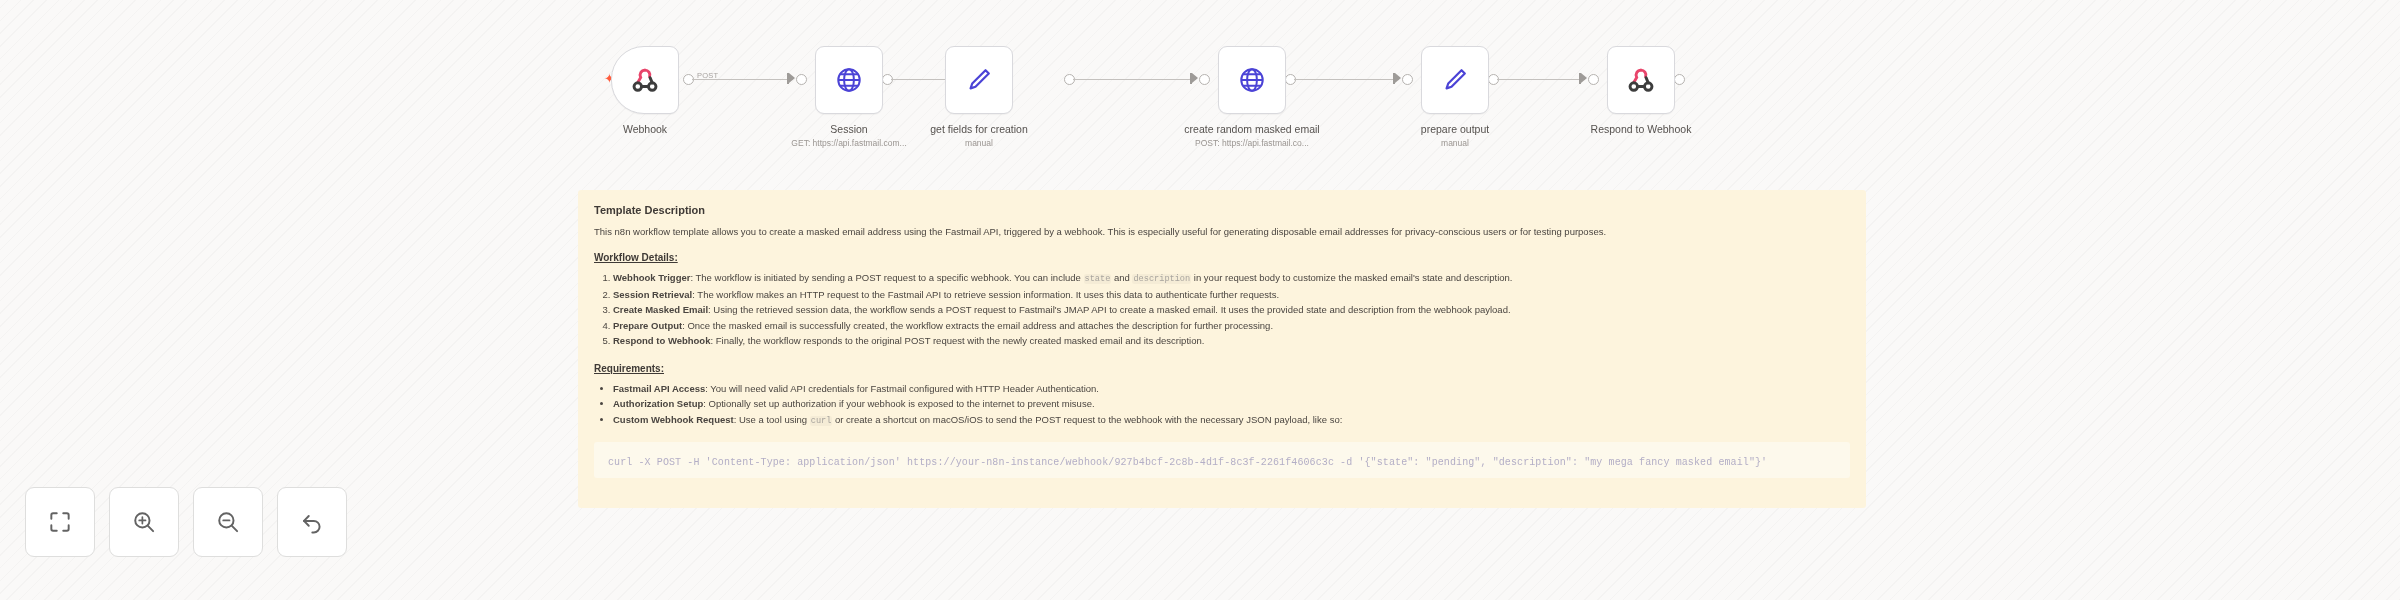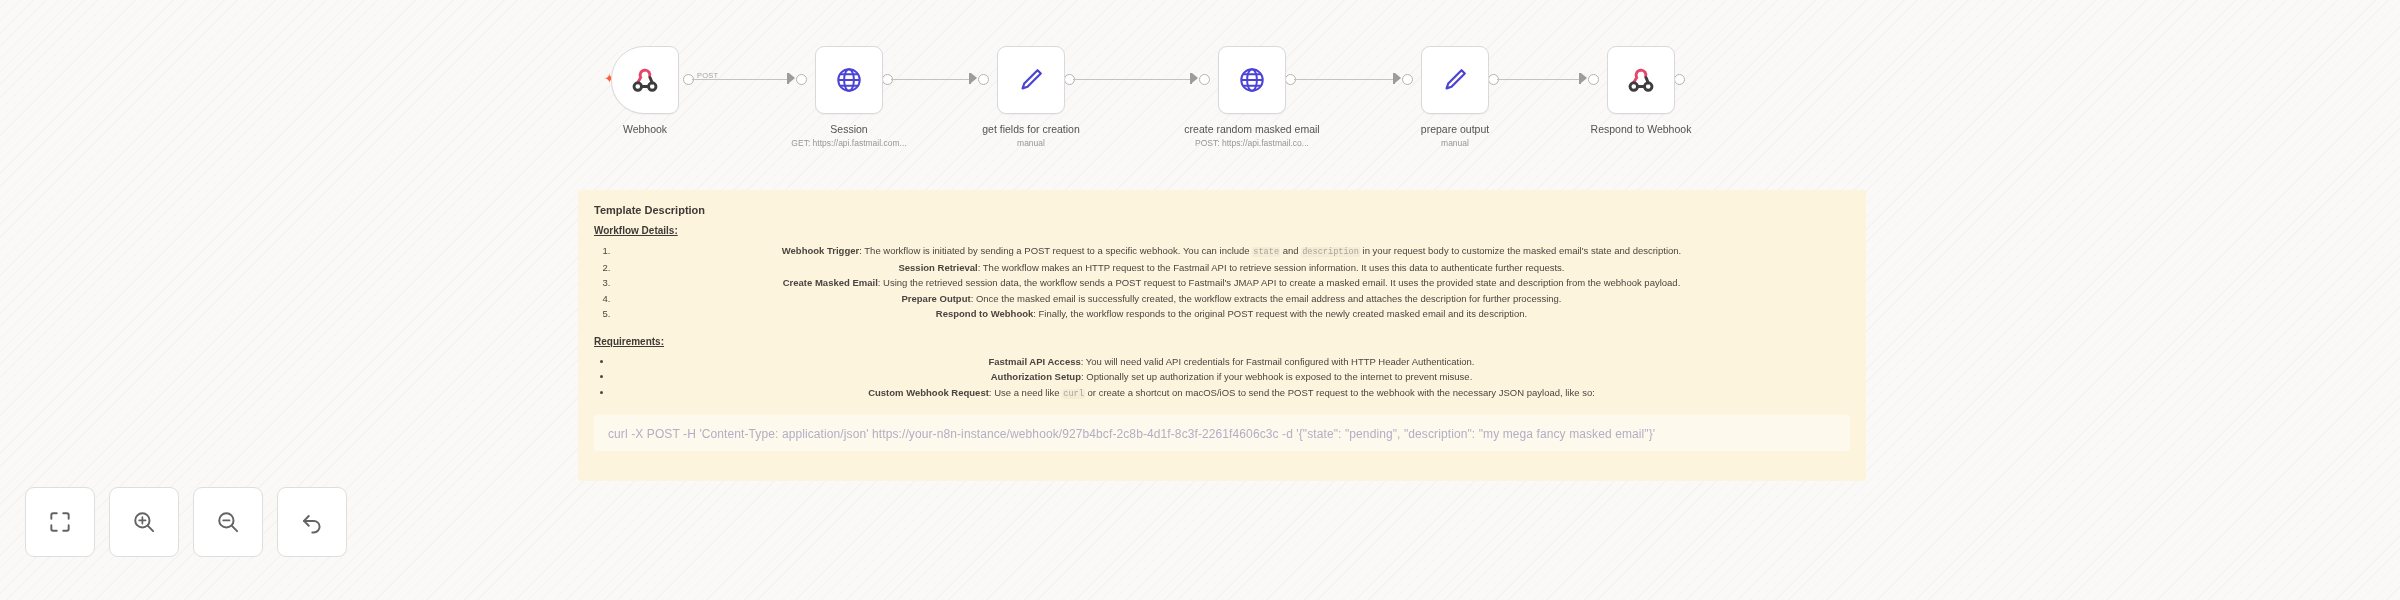--- a/index.html
+++ b/index.html
@@ -153,21 +153,20 @@
   .sec-head {
     font-size: 10px;
     font-weight: bold;
     margin: 0 0 6px 0;
     color: #3f3a36;
     text-decoration: underline;
   }
   ol.details, ul.reqs {
     margin: 8px 0 14px 0;
     padding-left: 19px;
-    text-align: center;
   }
   ol.details li, ul.reqs li {
     font-size: 9.5px;
     line-height: 14.5px;
     margin-bottom: 1px;
     color: #4a4540;
   }
   ul.reqs { list-style: disc; }
   .b { font-weight: bold; }
   code.inline {
@@ -180,22 +179,22 @@
   }
   .code-block {
     background: #fdf9ec;
     border-radius: 3px;
     padding: 9px 14px;
     margin: 4px 0 14px 0;
     overflow: hidden;
     white-space: nowrap;
   }
   .code-block code {
-    font-family: Liberation Sans, sans-serif;
-    font-size: 12px;
+    font-family: Liberation Mono, monospace;
+    font-size: 10px;
     color: #b3aec6;
     letter-spacing: .1px;
     text-align: right;
   }
   .desc-foot {
     font-size: 9.5px;
     line-height: 13px;
     margin: 0;
     color: #4a4540;
   }
@@ -282,21 +281,21 @@
       <svg width="28" height="28" viewBox="0 0 24 24">
         <circle cx="12" cy="12" r="9.2" fill="none" stroke="#4b43d6" stroke-width="1.7"></circle>
         <ellipse cx="12" cy="12" rx="4.2" ry="9.2" fill="none" stroke="#4b43d6" stroke-width="1.7"></ellipse>
         <path d="M2.9 12h18.2M4.2 7h15.6M4.2 17h15.6" fill="none" stroke="#4b43d6" stroke-width="1.7"></path>
       </svg>
     </div>
     <div class="node-label">Session</div>
     <div class="node-sub">GET: https://api.fastmail.com...</div>
   </div>
 
-  <div class="node-wrap" style="left:998px;">
+  <div class="node-wrap" style="left:946px;">
     <div class="node-box">
       <svg width="28" height="28" viewBox="0 0 24 24">
         <path d="M17.6 3.6l2.8 2.8L9 17.8l-4.2 1.4L6.2 15z" fill="none" stroke="#4b43d6" stroke-width="1.9" stroke-linejoin="round"></path>
       </svg>
     </div>
     <div class="node-label">get fields for creation</div>
     <div class="node-sub">manual</div>
   </div>
 
   <div class="node-wrap" style="left:1219px;">
@@ -334,20 +333,21 @@
     </div>
     <div class="node-label">Respond to Webhook</div>
   </div>
 
 </div>
 
 <div class="desc-panel">
 
   <p class="desc-title">Template Description</p>
 
+  <p class="desc-para">This n8n workflow template allows you to create a masked email address using the Fastmail API, triggered by a webhook. This is especially useful for generating disposable email addresses for privacy-conscious users or for testing purposes.</p>
 
   <p class="sec-head">Workflow Details:</p>
 
   <ol class="details">
     <li>
       <span class="b">Webhook Trigger</span><span>: The workflow is initiated by sending a POST request to a specific webhook. You can include </span><code class="inline">state</code><span> and </span><code class="inline">description</code><span> in your request body to customize the masked email's state and description.</span>
     </li>
     <li>
       <span class="b">Session Retrieval</span><span>: The workflow makes an HTTP request to the Fastmail API to retrieve session information. It uses this data to authenticate further requests.</span>
     </li>
@@ -365,21 +365,21 @@
   <p class="sec-head">Requirements:</p>
 
   <ul class="reqs">
     <li>
       <span class="b">Fastmail API Access</span><span>: You will need valid API credentials for Fastmail configured with HTTP Header Authentication.</span>
     </li>
     <li>
       <span class="b">Authorization Setup</span><span>: Optionally set up authorization if your webhook is exposed to the internet to prevent misuse.</span>
     </li>
     <li>
-      <span class="b">Custom Webhook Request</span><span>: Use a need like </span><code class="inline">curl</code><span> or create a shortcut on macOS/iOS to send the POST request to the webhook with the necessary JSON payload, like so:</span>
+      <span class="b">Custom Webhook Request</span><span>: Use a tool using </span><code class="inline">curl</code><span> or create a shortcut on macOS/iOS to send the POST request to the webhook with the necessary JSON payload, like so:</span>
     </li>
   </ul>
 
   <div class="code-block">
     <code>curl -X POST -H 'Content-Type: application/json' https://your-n8n-instance/webhook/927b4bcf-2c8b-4d1f-8c3f-2261f4606c3c -d '{"state": "pending", "description": "my mega fancy masked email"}'</code>
   </div>
 
 </div>
 
 <div class="toolbar">

